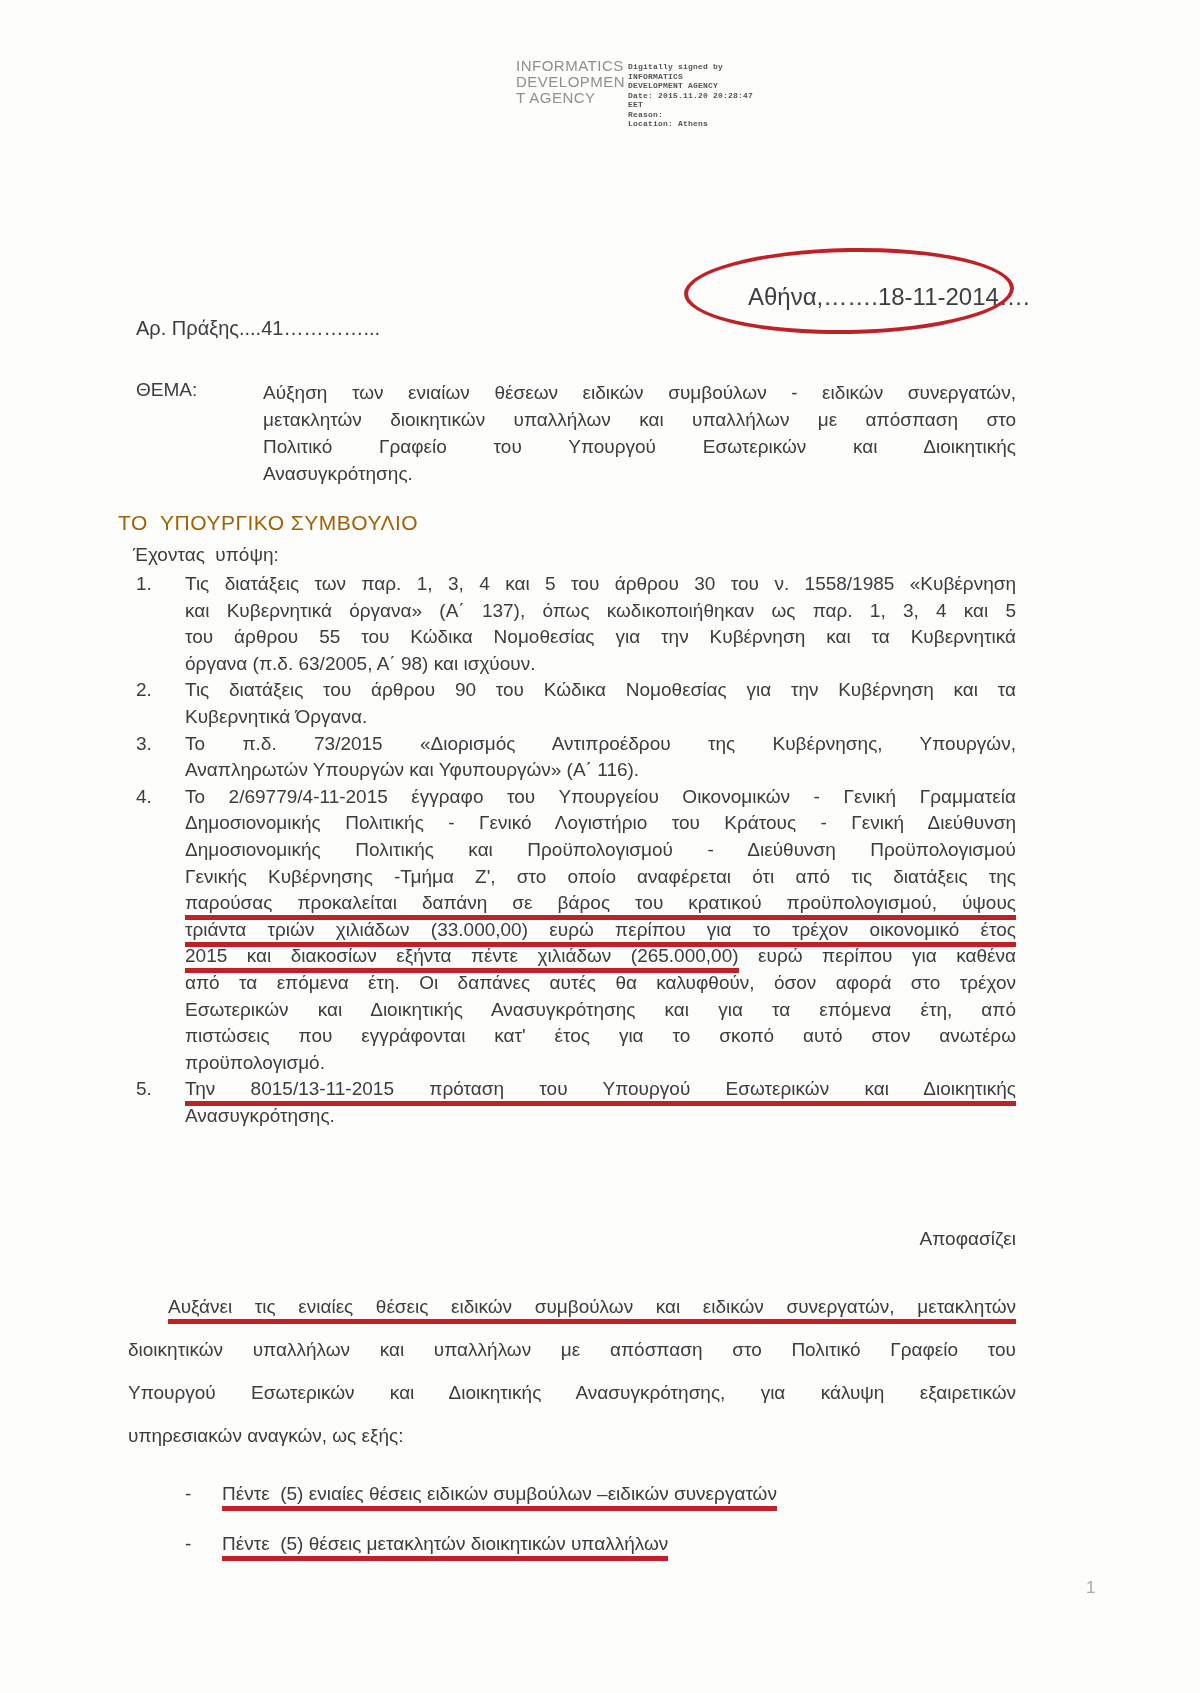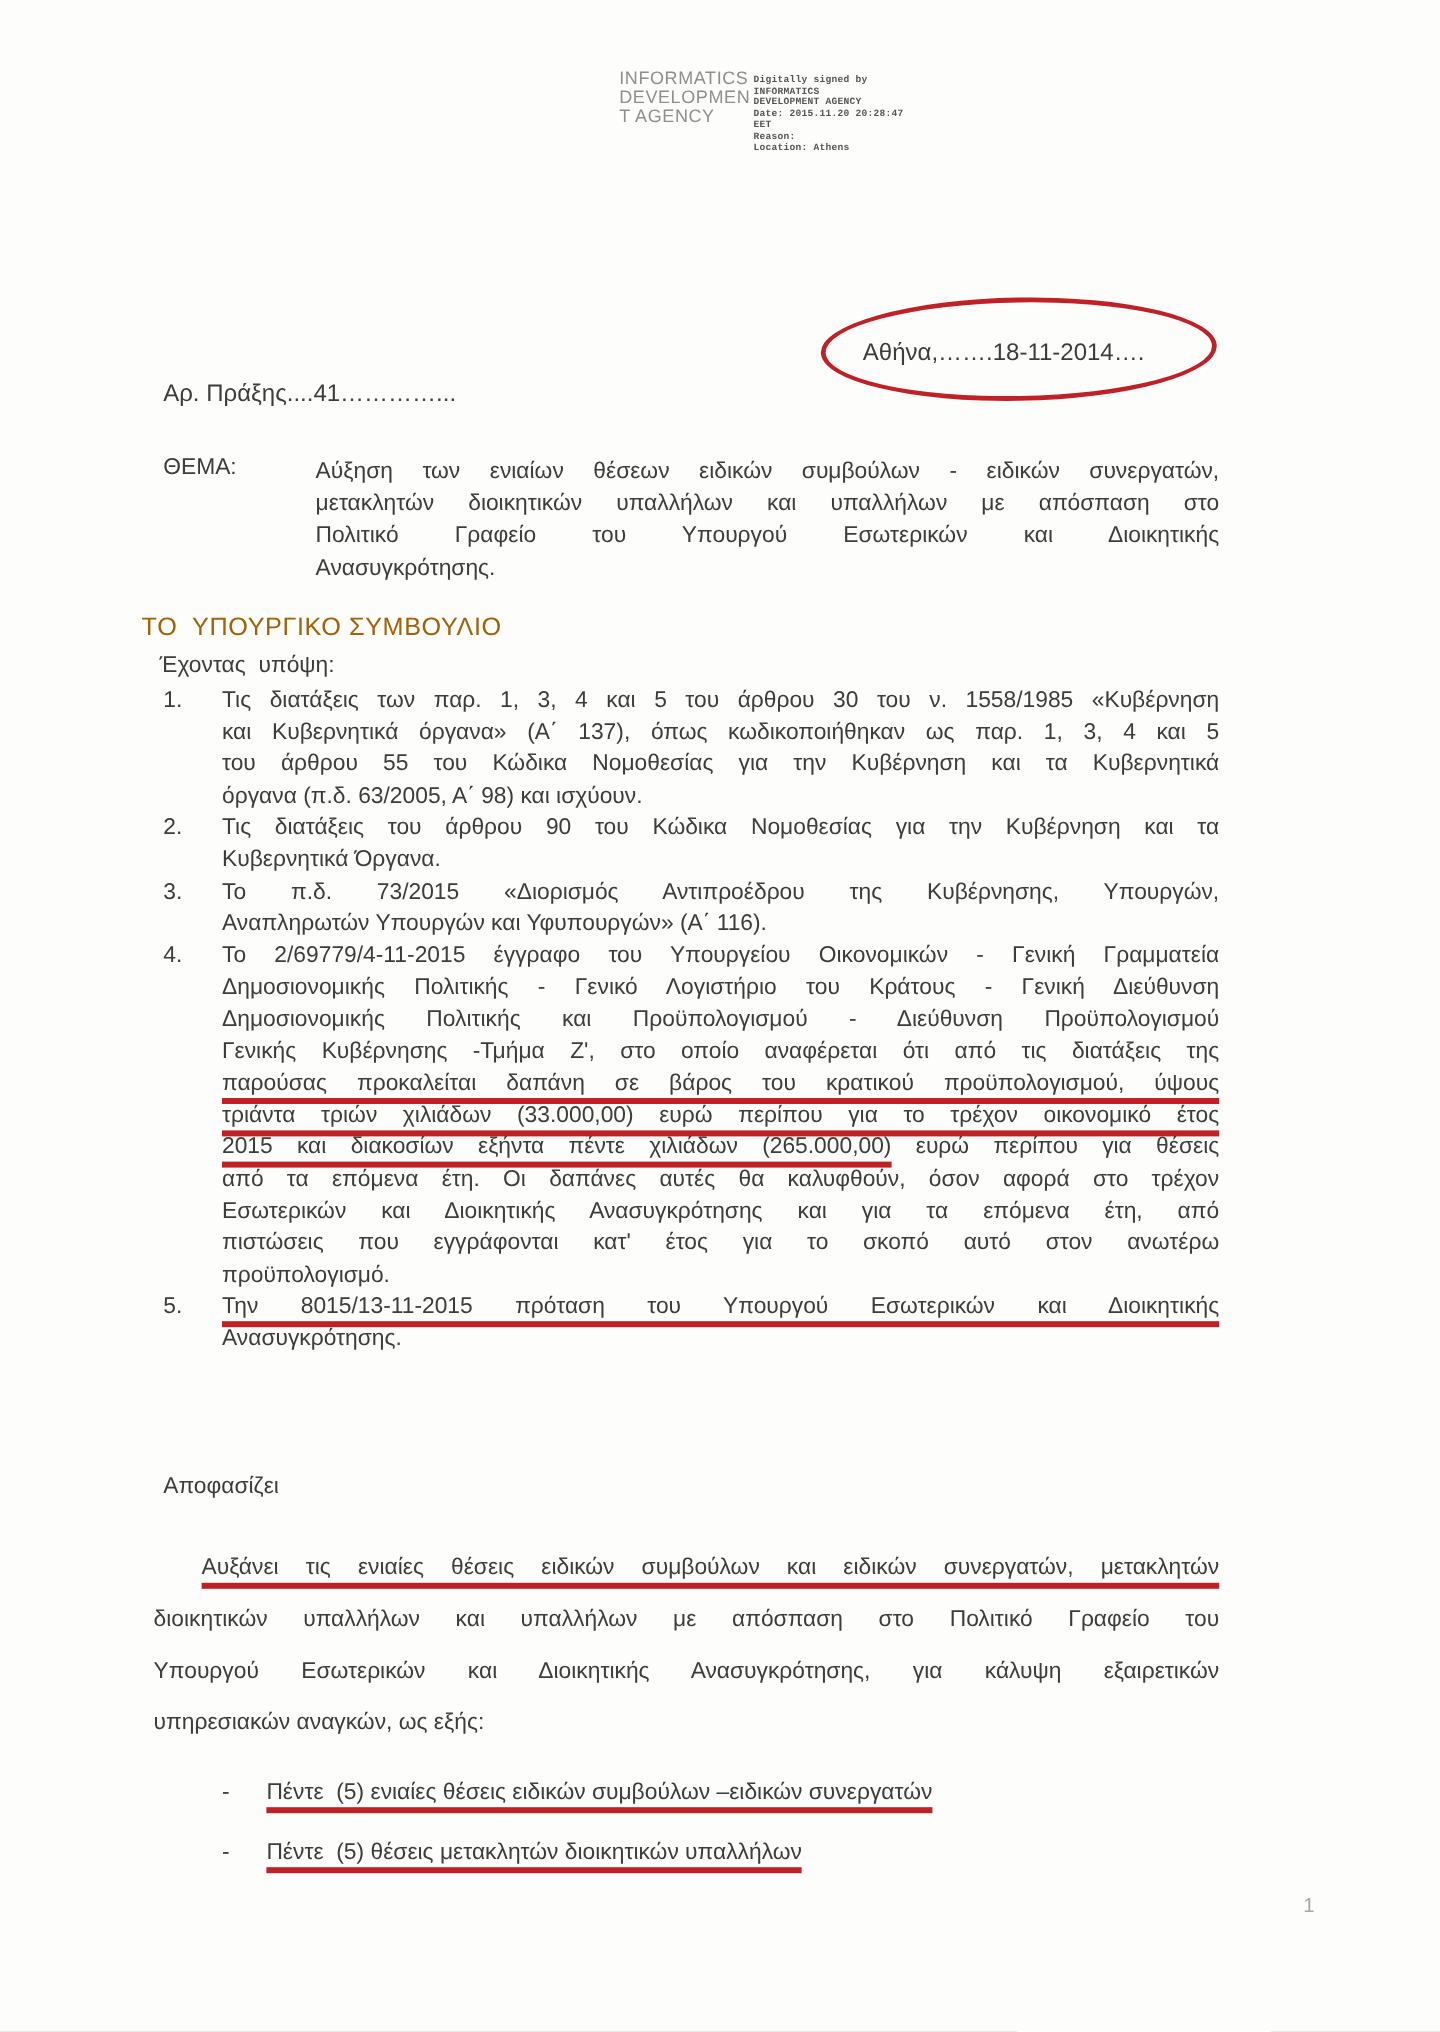--- a/index.html
+++ b/index.html
@@ -11,38 +11,38 @@
   :root{--red:#bf2126;}
   
   .ada{position:absolute;top:20px;left:0;width:1055px;text-align:right;
        font-size:28px;color:#222;letter-spacing:1px;}
   .agency{position:absolute;top:58px;left:516px;font-size:15px;line-height:16px;
           color:#8f8f8f;letter-spacing:.5px;}
   .sig-details{position:absolute;top:62px;left:628px;font-size:8px;line-height:9.5px;
           color:#555;font-weight:bold;letter-spacing:.2px;font-family:Liberation Mono, monospace;}
   
   .act-no{position:absolute;top:281px;left:136px;font-size:20px;margin-top:36px;}
-  .city-date{position:absolute;top:283px;left:719px;font-size:20px;}
+  .city-date{position:absolute;top:283px;left:748px;font-size:24px;}
   .ellipse{position:absolute;top:248px;left:684px;width:322px;height:78px;
            border:4px solid var(--red);border-radius:50%;transform:rotate(-1deg);
            pointer-events:none;}
   
   .subject-label{position:absolute;top:379px;left:136px;}
   .subject-body{position:absolute;top:379px;left:263px;width:753px;line-height:27px;}
   
   .council{position:absolute;top:511px;left:118px;width:880px;text-align:left;
            font-size:21px;letter-spacing:.5px;color:#a16207;}
   .having{position:absolute;top:544px;left:133px;}
   
   .considerations{position:absolute;top:571px;left:136px;width:880px;line-height:26.6px;}
   .considerations .li{display:flex;}
   .considerations .num{flex:0 0 49px;}
   .li-body{flex:1;min-width:0;}
   
-  .decides{position:absolute;top:1228px;left:136px;width:880px;text-align:left;}
+  .decides{position:absolute;top:1228px;left:136px;width:880px;text-align:right;}
   .decision{position:absolute;top:1285px;left:128px;width:888px;line-height:43px;}
   
   .bullets{position:absolute;top:1480px;left:185px;width:790px;line-height:27px;}
   .bullets .li{display:flex;margin-bottom:23px;}
   .bullets .num{flex:0 0 37px;}
   .page-num{position:absolute;top:1578px;left:1086px;font-size:17px;color:#a8a8a8;}
   
   .tline{min-height:1em;}
   .just{text-align:justify;text-align-last:justify;}
   .ind{text-indent:40px;}
@@ -110,21 +110,21 @@
       </div>
       <div class="li">
         <div class="num">4.</div>
         <div class="li-body">
           <div class="tline just"><span>Το 2/69779/4-11-2015 έγγραφο του Υπουργείου Οικονομικών - Γενική Γραμματεία</span></div>
           <div class="tline just"><span>Δημοσιονομικής Πολιτικής - Γενικό Λογιστήριο του Κράτους - Γενική Διεύθυνση</span></div>
           <div class="tline just"><span>Δημοσιονομικής Πολιτικής και Προϋπολογισμού - Διεύθυνση Προϋπολογισμού</span></div>
           <div class="tline just"><span>Γενικής Κυβέρνησης -Τμήμα Ζ', στο οποίο αναφέρεται ότι από τις διατάξεις της</span></div>
           <div class="tline just"><span class="u">παρούσας προκαλείται δαπάνη σε βάρος του κρατικού προϋπολογισμού, ύψους</span></div>
           <div class="tline just"><span class="u">τριάντα τριών χιλιάδων (33.000,00) ευρώ περίπου για το τρέχον οικονομικό έτος</span></div>
-          <div class="tline just"><span class="u">2015 και διακοσίων εξήντα πέντε χιλιάδων (265.000,00)</span><span> ευρώ περίπου για θέσεις</span></div>
+          <div class="tline just"><span class="u">2015 και διακοσίων εξήντα πέντε χιλιάδων (265.000,00)</span><span> ευρώ περίπου για καθένα</span></div>
           <div class="tline just"><span>από τα επόμενα έτη. Οι δαπάνες αυτές θα καλυφθούν, όσον αφορά στο τρέχον</span></div>
           <div class="tline just"><span>Εσωτερικών και Διοικητικής Ανασυγκρότησης και για τα επόμενα έτη, από</span></div>
           <div class="tline just"><span>πιστώσεις που εγγράφονται κατ' έτος για το σκοπό αυτό στον ανωτέρω</span></div>
           <div class="tline"><span>προϋπολογισμό.</span></div>
         </div>
       </div>
       <div class="li">
         <div class="num">5.</div>
         <div class="li-body">
           <div class="tline just"><span class="u">Την 8015/13-11-2015 πρόταση του Υπουργού Εσωτερικών και Διοικητικής</span></div>

